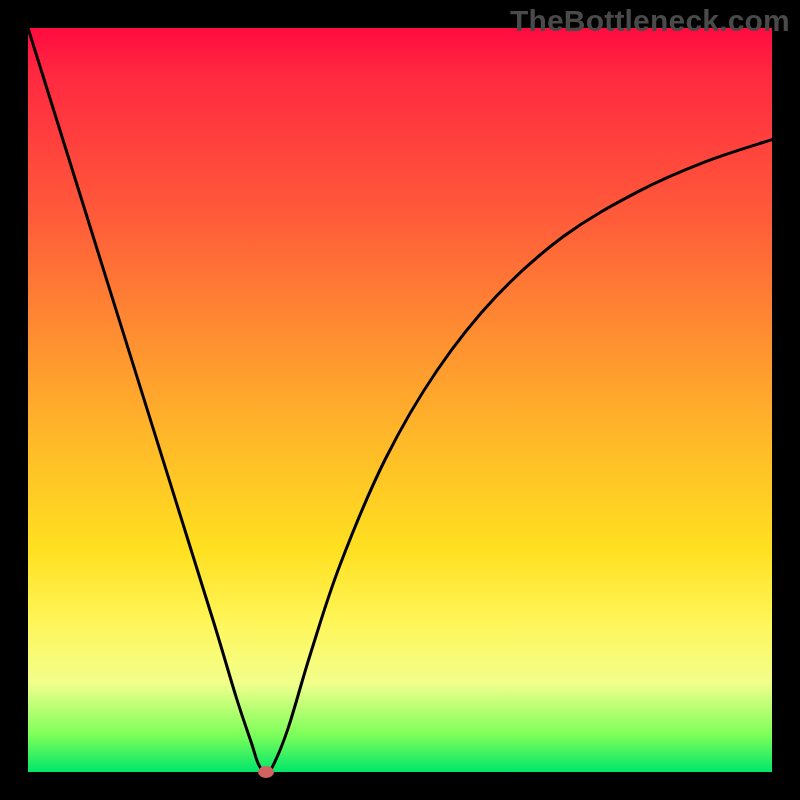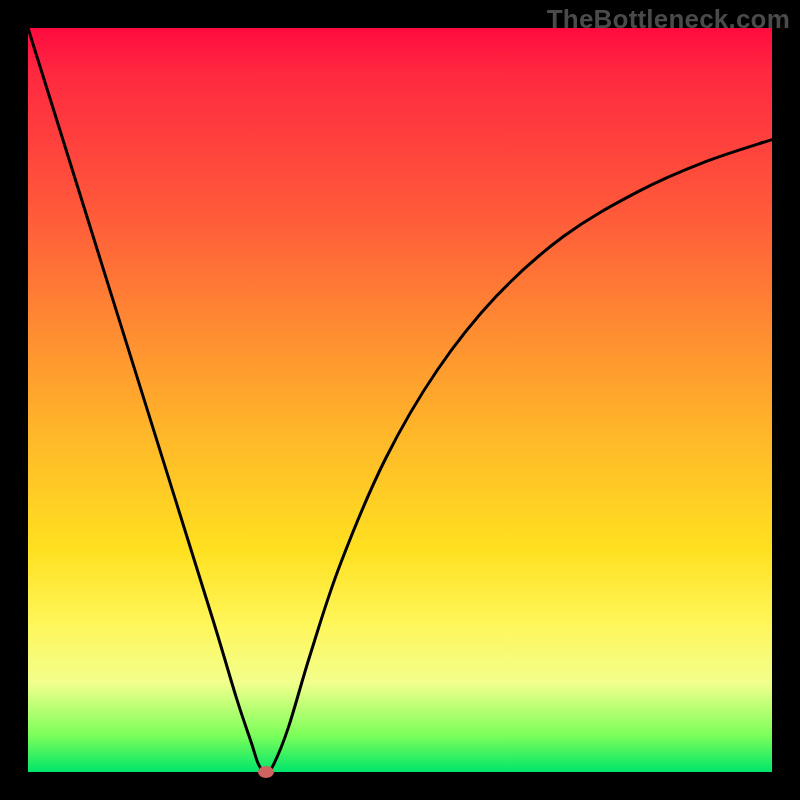--- a/index.html
+++ b/index.html
@@ -44,21 +44,21 @@
     top: 0;
     width: 744px;
     height: 744px;
     overflow: visible;
   }
   .watermark {
     position: absolute;
     top: 4px;
     right: 10px;
     color: #4a4a4a;
-    font-size: 26px;
+    font-size: 30px;
     font-weight: 600;
     letter-spacing: 0.2px;
     user-select: none;
   }
   .dot {
     position: absolute;
     width: 16px;
     height: 12px;
     background: #d0635f;
     border-radius: 50%;

